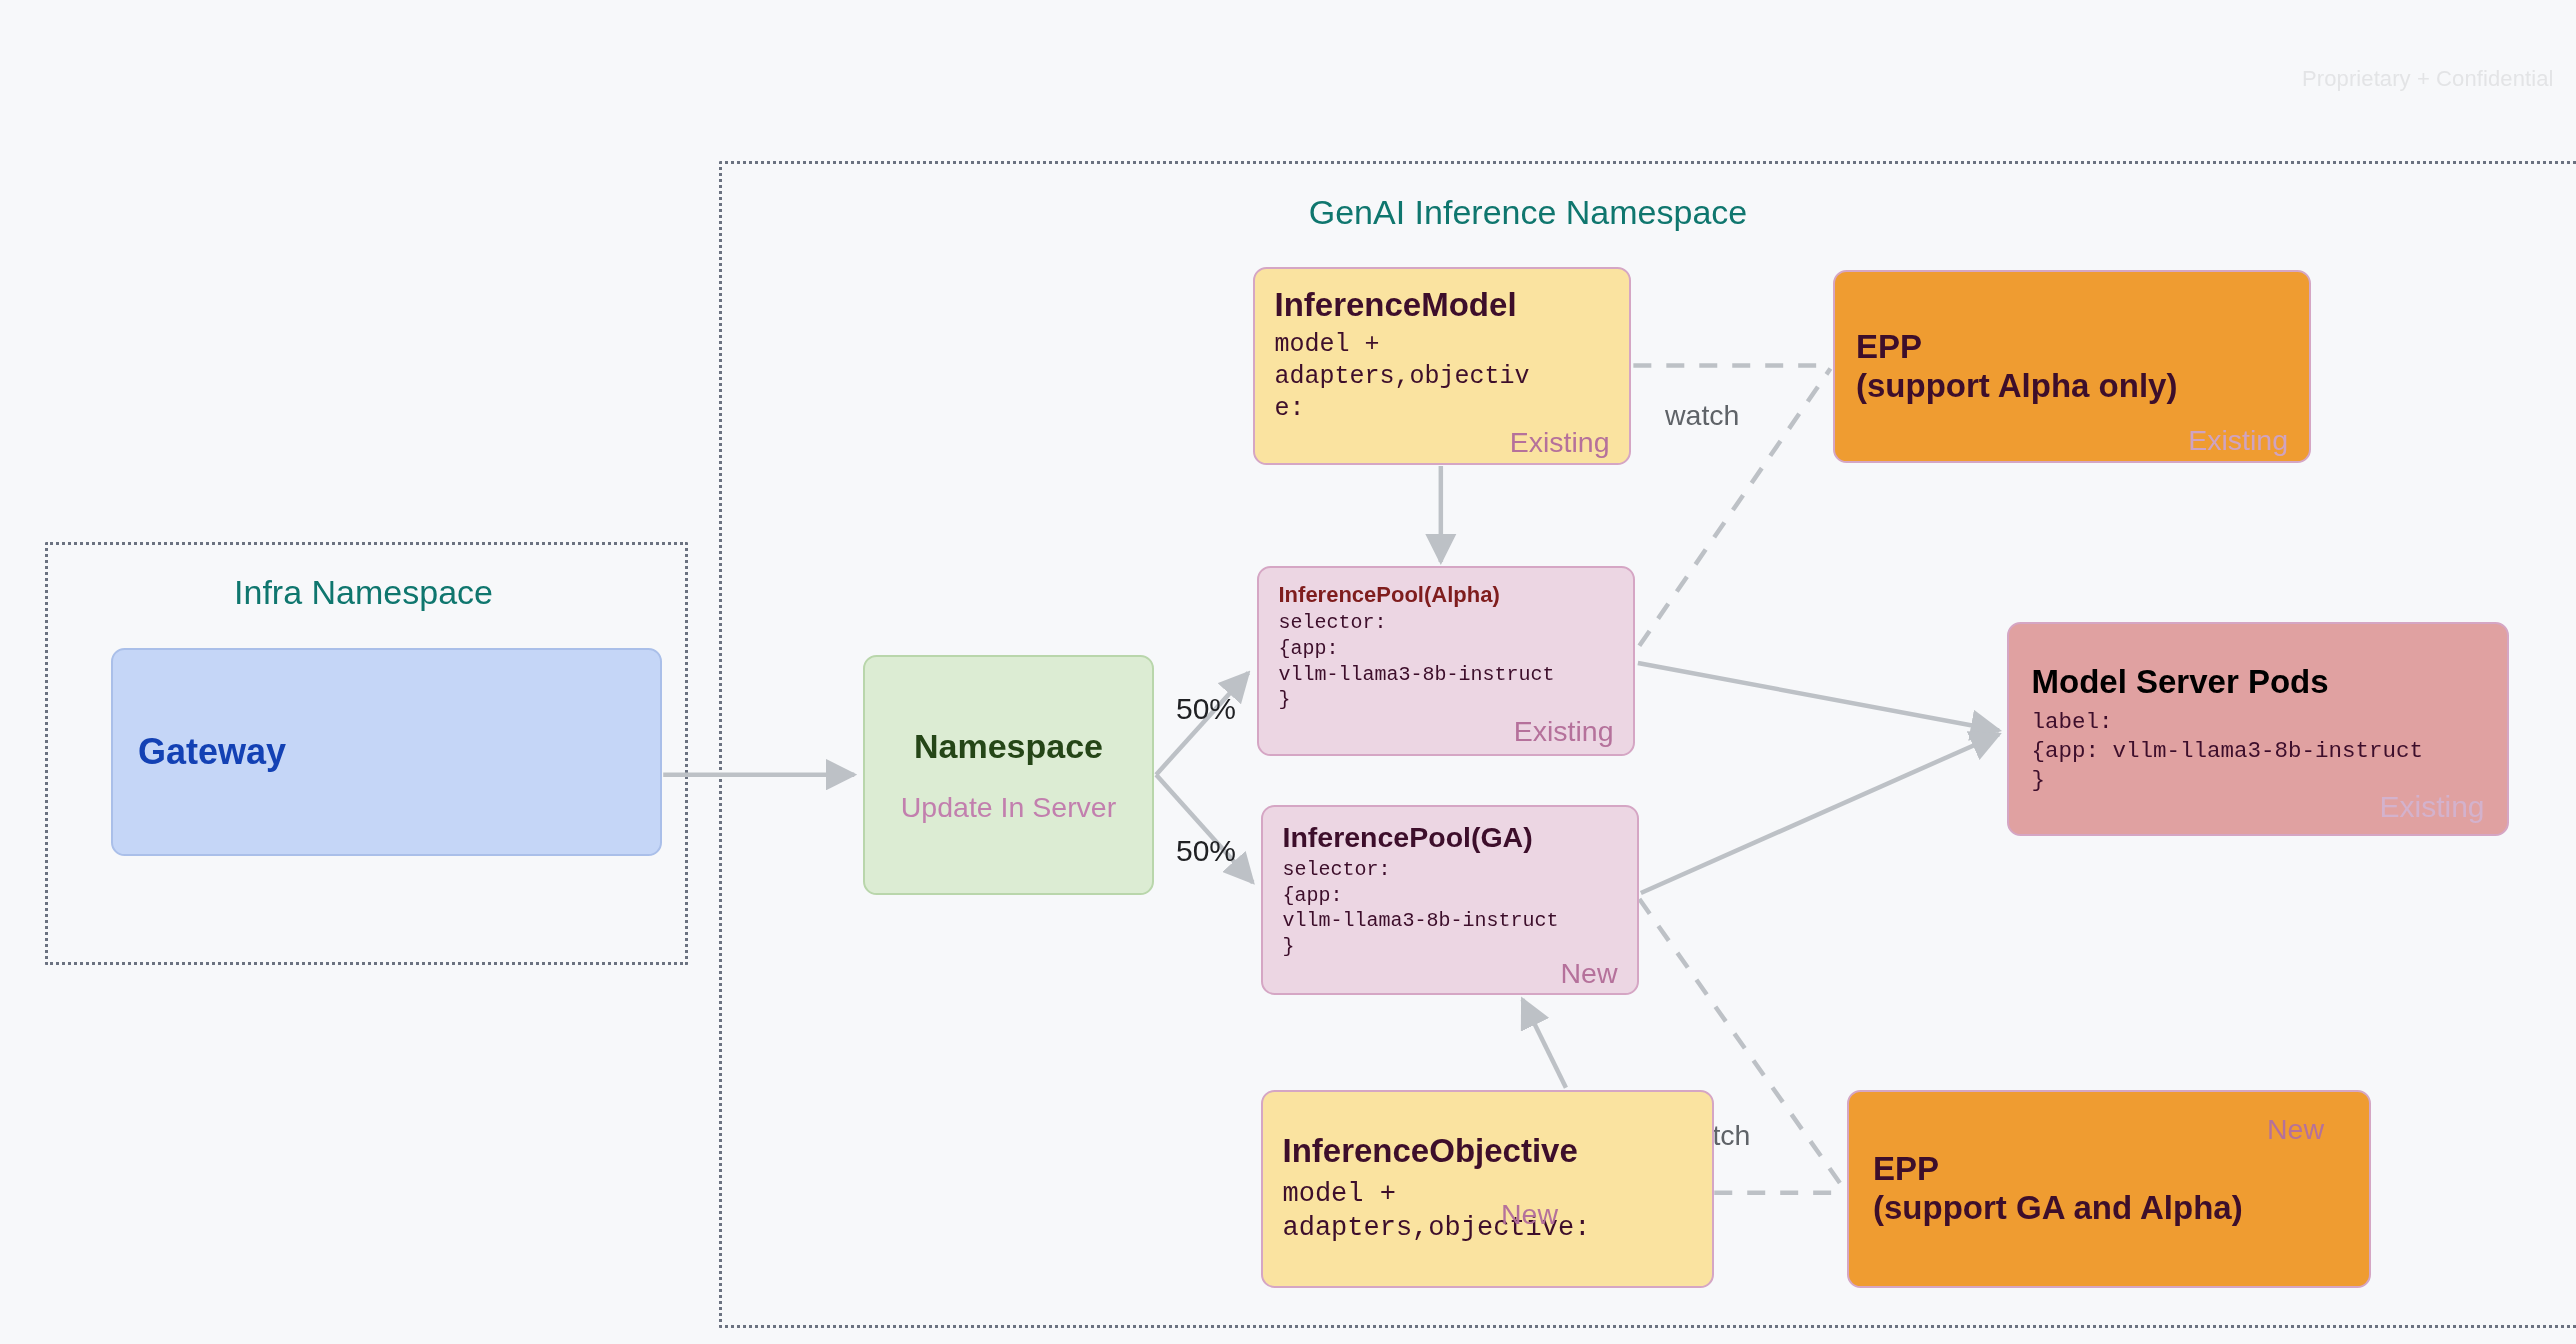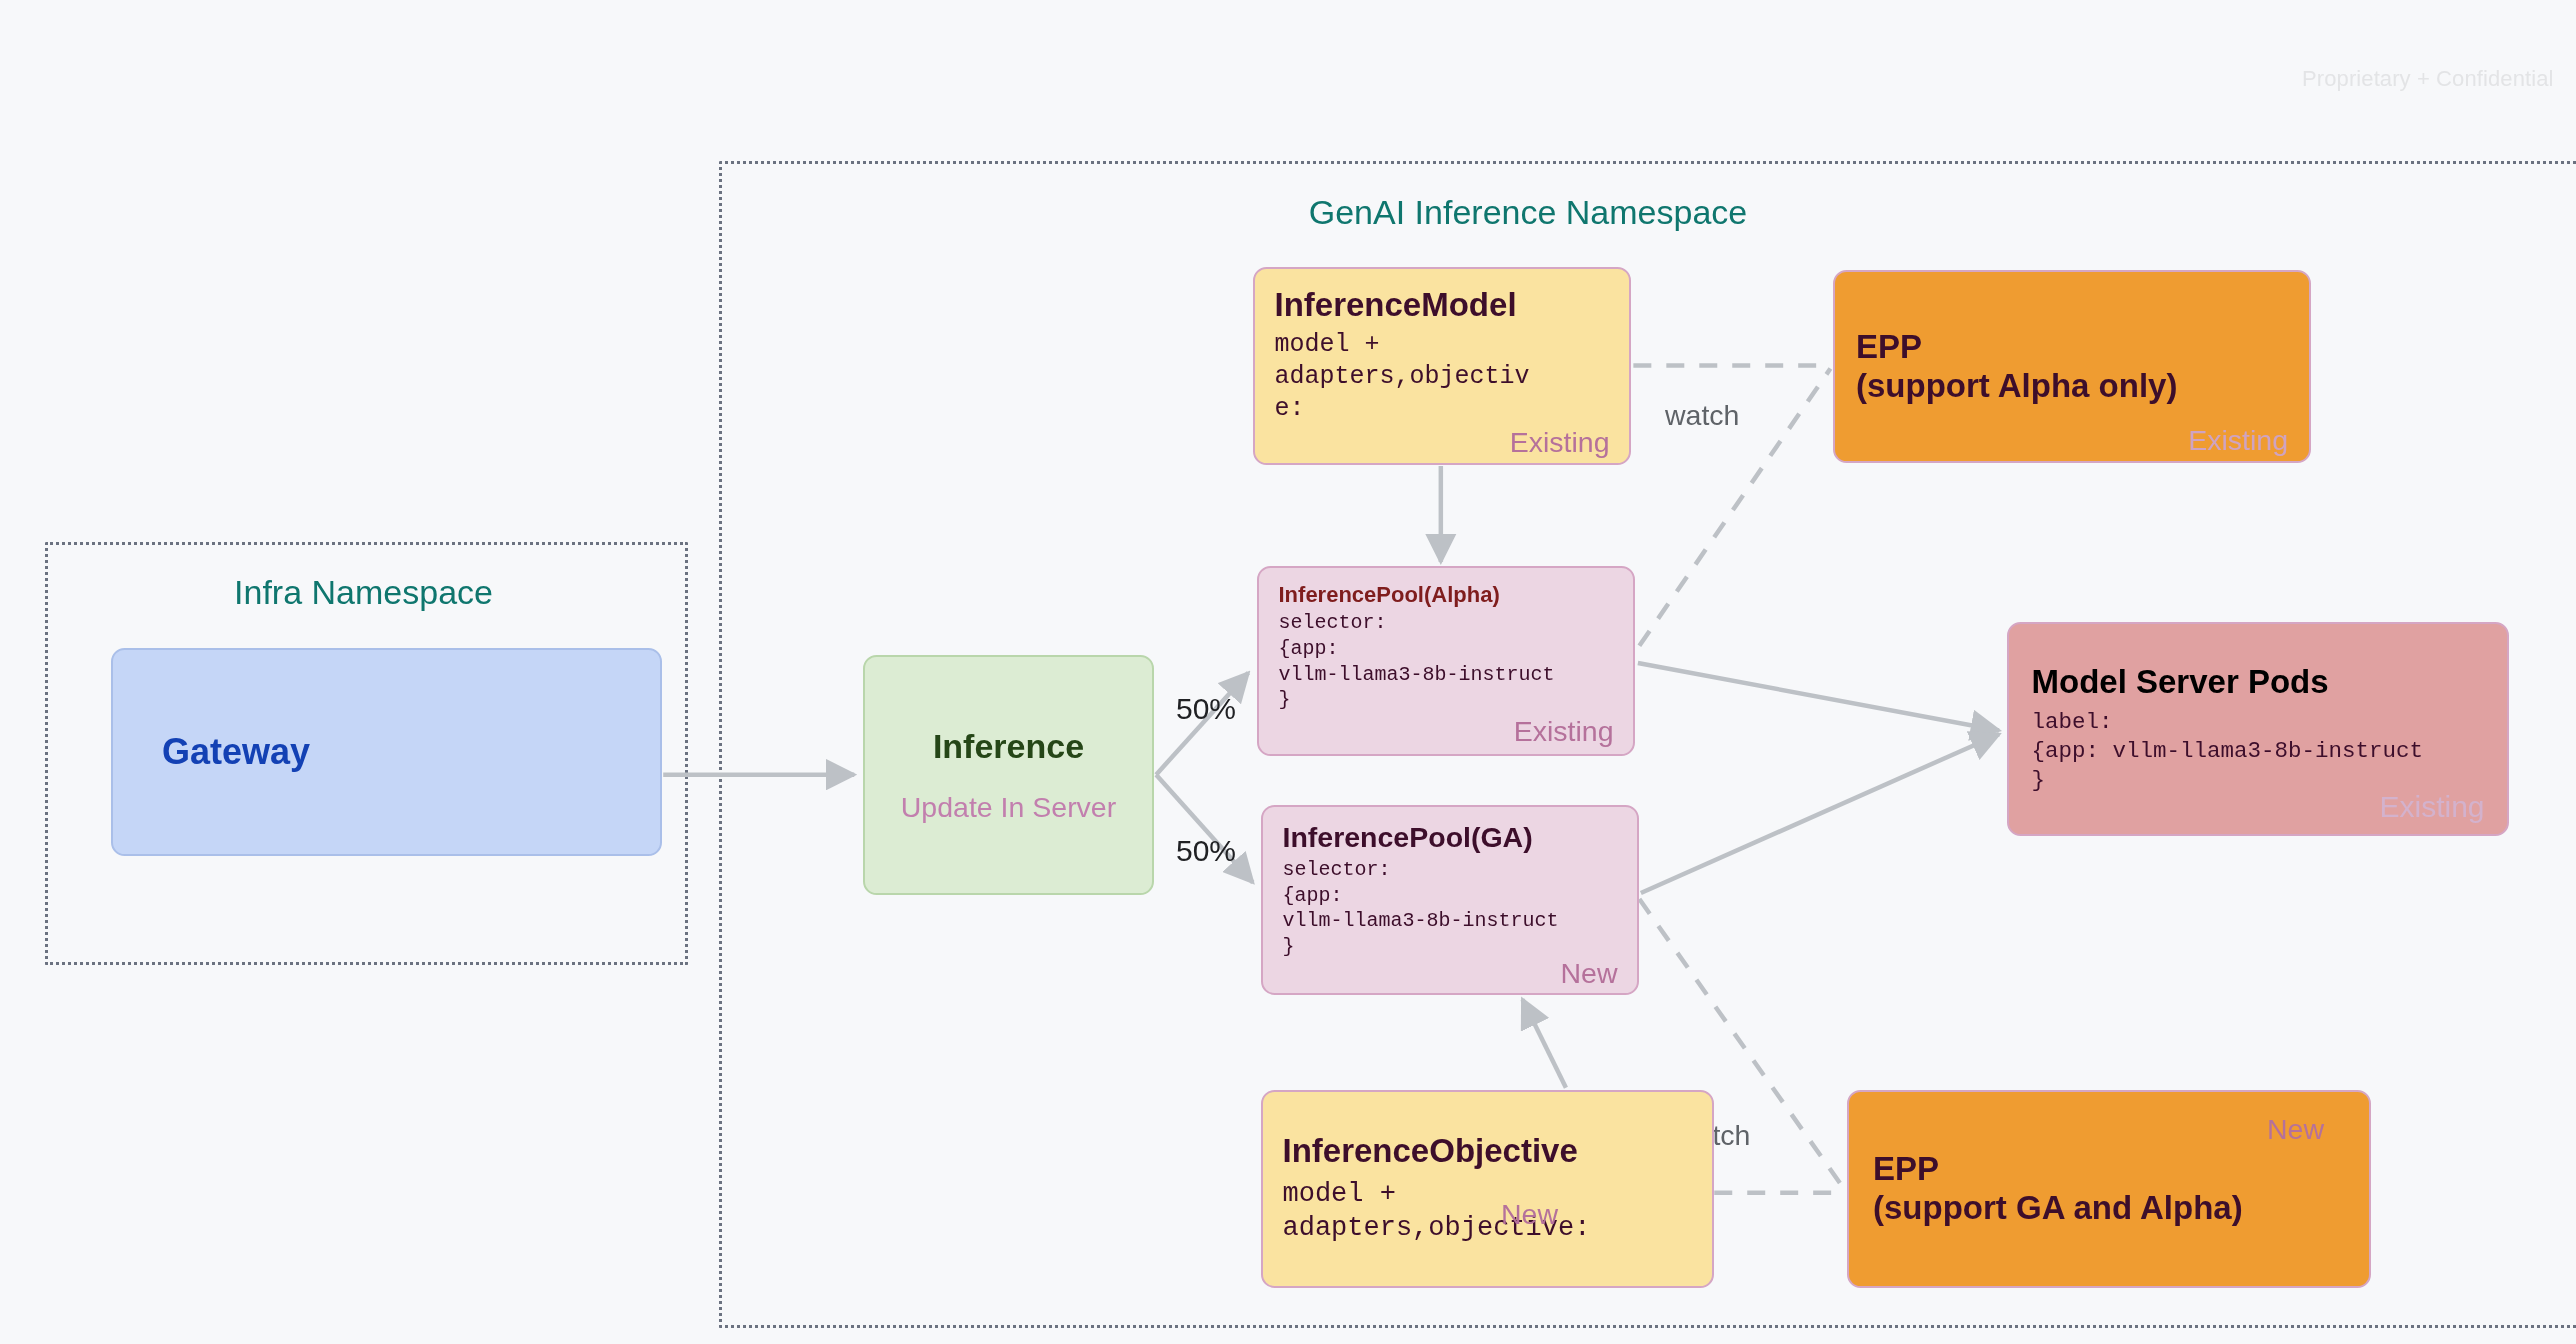--- a/index.html
+++ b/index.html
@@ -77,21 +77,21 @@
     color: #b5719b;
     white-space: nowrap;
   }
 
   
   #node-gateway {
     left: 111px; top: 648px; width: 551px; height: 208px;
     background: #c5d6f7;
     border: 2.2px solid #aabfe9;
   }
-  #node-gateway .pad { justify-content: center; padding-left: 49px; }
+  #node-gateway .pad { justify-content: center; padding-left: 25px; }
   #node-gateway .title { color: #1341b4; font-size: 36px; }
 
   
   #node-httproute {
     left: 863px; top: 655px; width: 291px; height: 240px;
     background: #dcecd3;
     border: 2.2px solid #b9d6ab;
   }
   #node-httproute .pad { align-items: center; justify-content: center; gap: 25.5px; padding: 13.5px; }
   #node-httproute .title { color: #254617; font-size: 34px; }
@@ -231,21 +231,21 @@
   <div class="edge-label" style="left:1676px; top:1119px;">watch</div>
 
   <div class="node" id="node-gateway">
     <div class="pad">
       <div class="title">Gateway</div>
     </div>
   </div>
 
   <div class="node" id="node-httproute">
     <div class="pad">
-      <div class="title">Inference</div>
+      <div class="title">Namespace</div>
       <div class="sub">Update In Server</div>
     </div>
   </div>
 
   <div class="node" id="node-inferencemodel">
     <div class="pad">
       <div class="title">InferenceModel</div>
       <div class="mono">model +
 adapters,objectiv
 e:</div>

